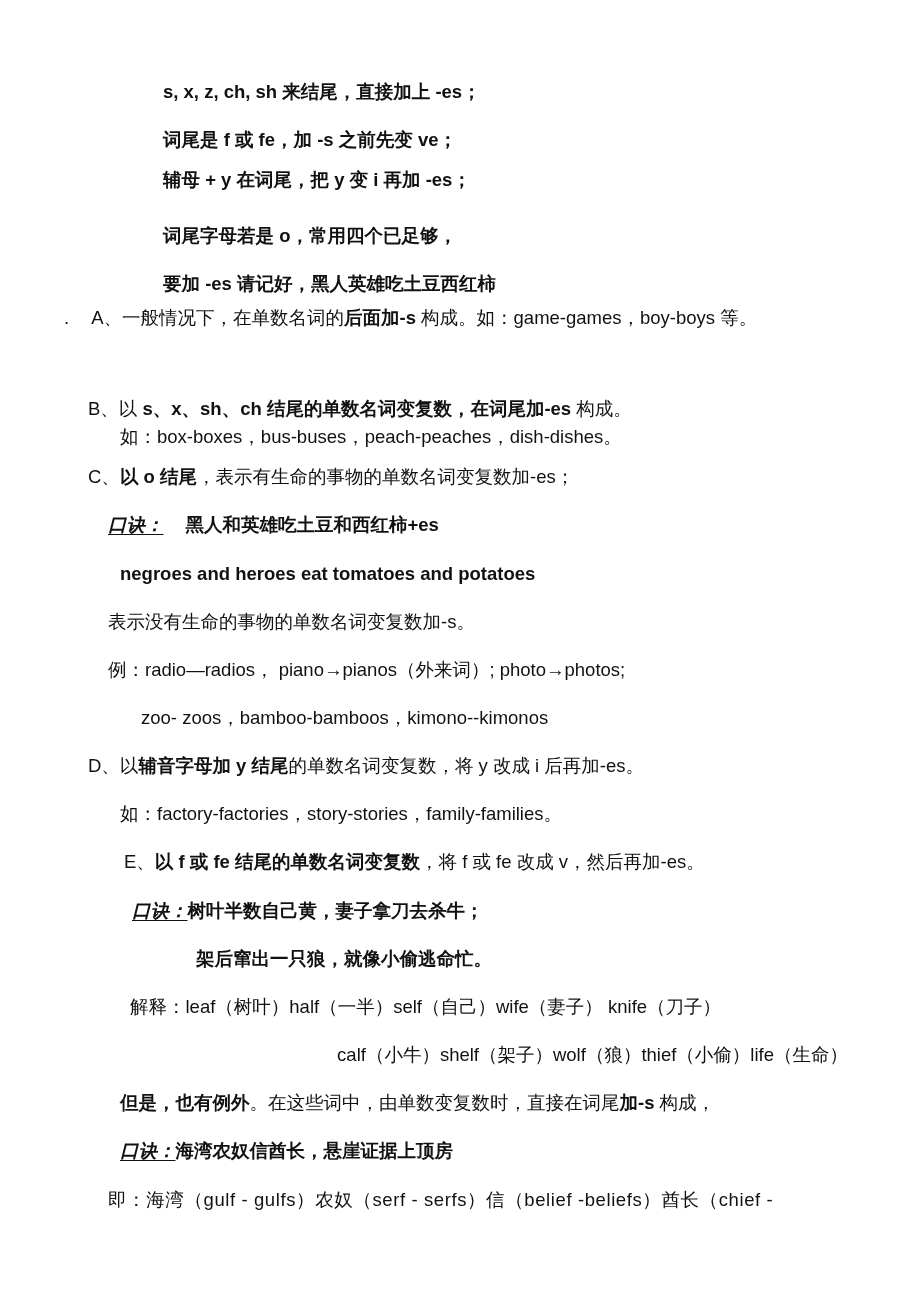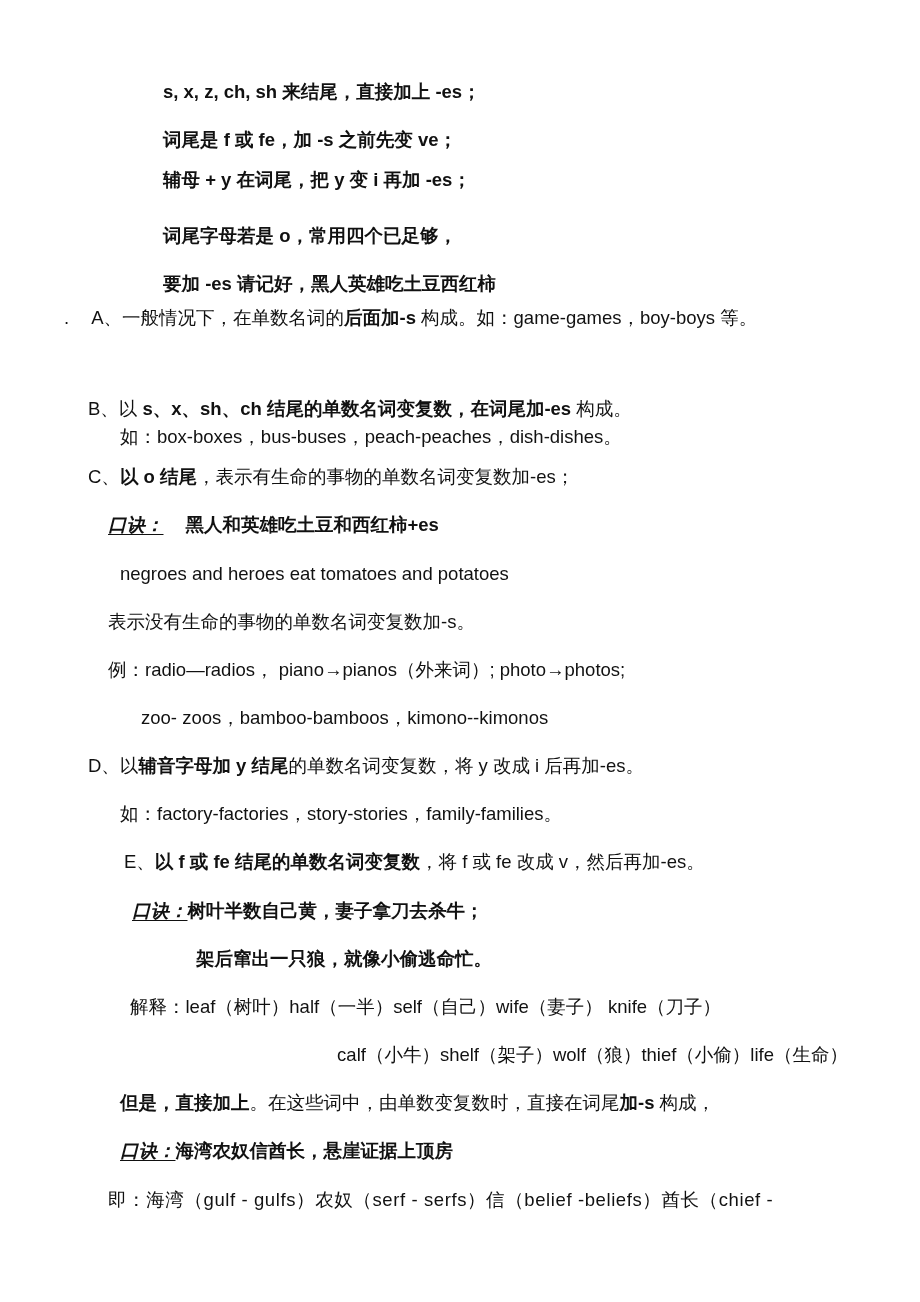--- a/index.html
+++ b/index.html
@@ -49,21 +49,21 @@
   <span>B、以 </span><span class="b">s、x、sh、ch 结尾的单数名词变复数，在词尾加-es</span><span> 构成。</span>
 </div>
 <div class="line" style="left:120px; top:417px;margin-top:8px;">如：box-boxes，bus-buses，peach-peaches，dish-dishes。</div>
 
 <div class="line" style="left:88px; top:465px;">
   <span>C、</span><span class="b">以 o 结尾</span><span>，表示有生命的事物的单数名词变复数加-es；</span>
 </div>
 <div class="line" style="left:108px; top:513px;">
   <span class="koujue">口诀：</span><span class="pad" style="width:22px;"></span><span class="b">黑人和英雄吃土豆和西红柿+es</span>
 </div>
-<div class="line" style="left:120px; top:562px;">negroes and heroes eat tomatoes and potatoes</div>
+<div class="line" style="left:120px; top:562px;font-weight:bold;">negroes and heroes eat tomatoes and potatoes</div>
 <div class="line" style="left:108px; top:610px;">表示没有生命的事物的单数名词变复数加-s。</div>
 <div class="line" style="left:108px; top:658px;">例：radio—radios，   piano→pianos（外来词）; photo→photos;</div>
 <div class="line" style="left:141px; top:706px;">zoo- zoos，bamboo-bamboos，kimono--kimonos</div>
 
 <div class="line" style="left:88px; top:754px;">
   <span>D、以</span><span class="b">辅音字母加 y 结尾</span><span>的单数名词变复数，将 y 改成 i 后再加-es。</span>
 </div>
 <div class="line" style="left:120px; top:802px;">如：factory-factories，story-stories，family-families。</div>
 
 <div class="line" style="left:88px; top:850px;margin-left:36px;">
@@ -95,18 +95,18 @@
   <span>偷</span>
   <span>）</span>
   <span>life</span>
   <span>（</span>
   <span>生</span>
   <span>命</span>
   <span>）</span>
 </div>
 
 <div class="line" style="left:120px; top:1091px;">
-  <span class="b">但是，直接加上</span><span>。在这些词中，由单数变复数时，直接在词尾</span><span class="b">加-s</span><span> 构成，</span>
+  <span class="b">但是，也有例外</span><span>。在这些词中，由单数变复数时，直接在词尾</span><span class="b">加-s</span><span> 构成，</span>
 </div>
 <div class="line" style="left:120px; top:1139px;">
   <span class="koujue">口诀：</span><span class="b">海湾农奴信酋长，悬崖证据上顶房</span>
 </div>
 <div class="line" style="left:108px; top:1188px; letter-spacing:0.6px;">即：海湾（gulf - gulfs）农奴（serf - serfs）信（belief -beliefs）酋长（chief -</div>
 
 </body></html>

